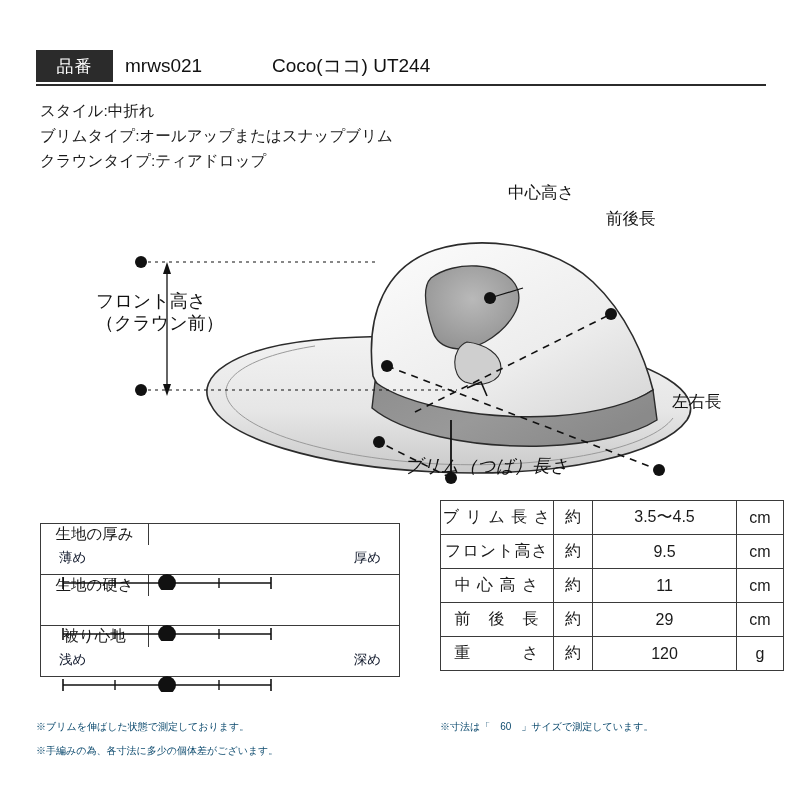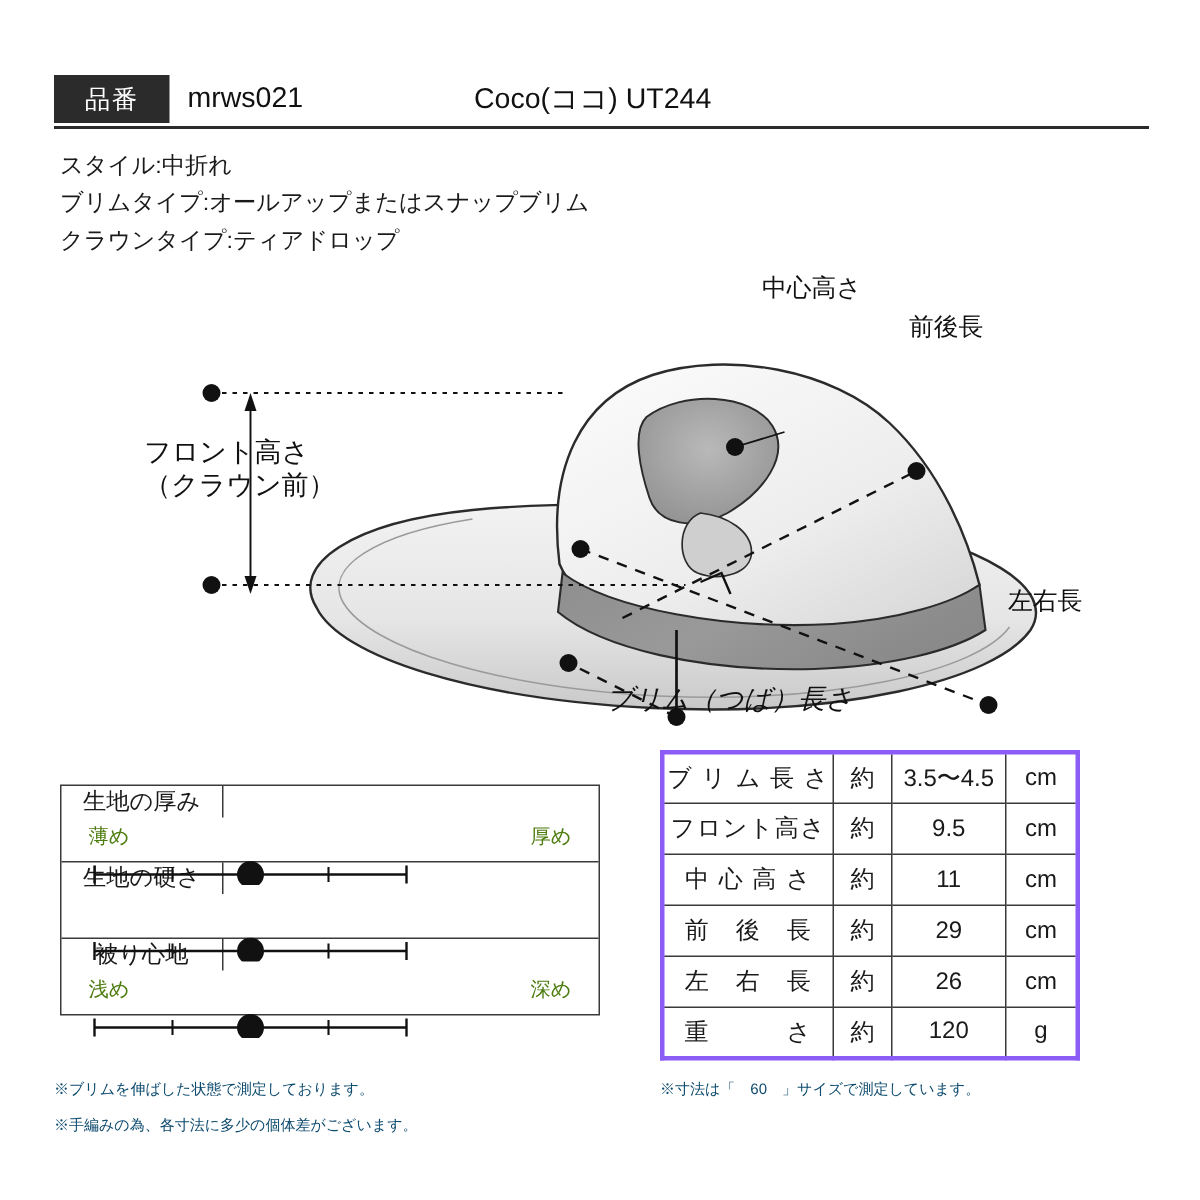--- a/index.html
+++ b/index.html
@@ -40,21 +40,21 @@
   .hdr-tag.code { width: 77px; }
   .hdr-tag.name { width: 80px; }
   .hdr-val {
     font-size: 19px;
     display: flex;
     align-items: center;
     padding-left: 12px;
     color: #111;
   }
   .hdr-val.code { width: 135px; text-align: right; }
-  .hdr-val.name { flex: 1; margin-left: 44px; }
+  .hdr-val.name { flex: 1; }
   .hdr-rule {
     position: absolute;
     left: 36px;
     top: 84px;
     width: 730px;
     height: 2px;
     background: #2b2b2b;
   }
 
   
@@ -118,38 +118,38 @@
   }
   .slider-ends {
     position: absolute;
     top: 4px;
     left: 0;
     right: 0;
     display: flex;
     justify-content: space-between;
     padding: 0 18px;
     font-size: 13.5px;
-    color: #4d7c0f;
+    color: #0f172a;
     box-sizing: border-box;
   }
   .slider-graphic {
     position: absolute;
     left: 18px;
     right: 18px;
     top: 29px;
     height: 16px;
   }
 
   
   .meas-table {
     position: absolute;
     left: 440px;
     top: 500px;
-    width: 280px;
-    border: 3px solid #8b5cf6;
+    width: 344px;
+    border: 1px solid #8b5cf6;
     border-collapse: collapse;
     box-sizing: border-box;
   }
   .meas-table tr { height: 34px; }
   .meas-table td {
     border: 1px solid #3a3a3a;
     font-size: 16px;
     padding: 0;
   }
   .m-name {
@@ -368,26 +368,20 @@
       <td class="m-value">11</td>
       <td class="m-unit">cm</td>
     </tr>
     <tr>
       <td class="m-name">前　後　長</td>
       <td class="m-approx">約</td>
       <td class="m-value">29</td>
       <td class="m-unit">cm</td>
     </tr>
     <tr>
-      <td class="m-name">左　右　長</td>
-      <td class="m-approx">約</td>
-      <td class="m-value">26</td>
-      <td class="m-unit">cm</td>
-    </tr>
-    <tr>
       <td class="m-name">重　　　さ</td>
       <td class="m-approx">約</td>
       <td class="m-value">120</td>
       <td class="m-unit">g</td>
     </tr>
   </tbody>
 </table>
 
 <div class="note note-left">
   <div>※ブリムを伸ばした状態で測定しております。</div>

